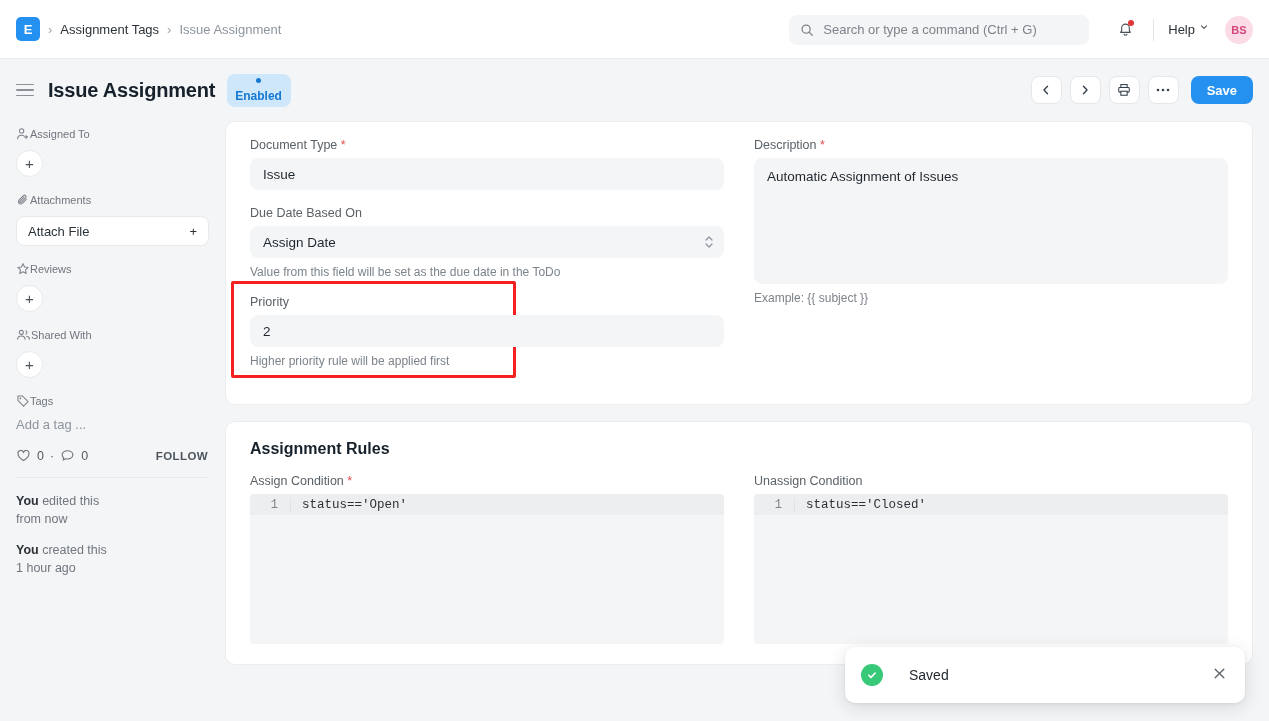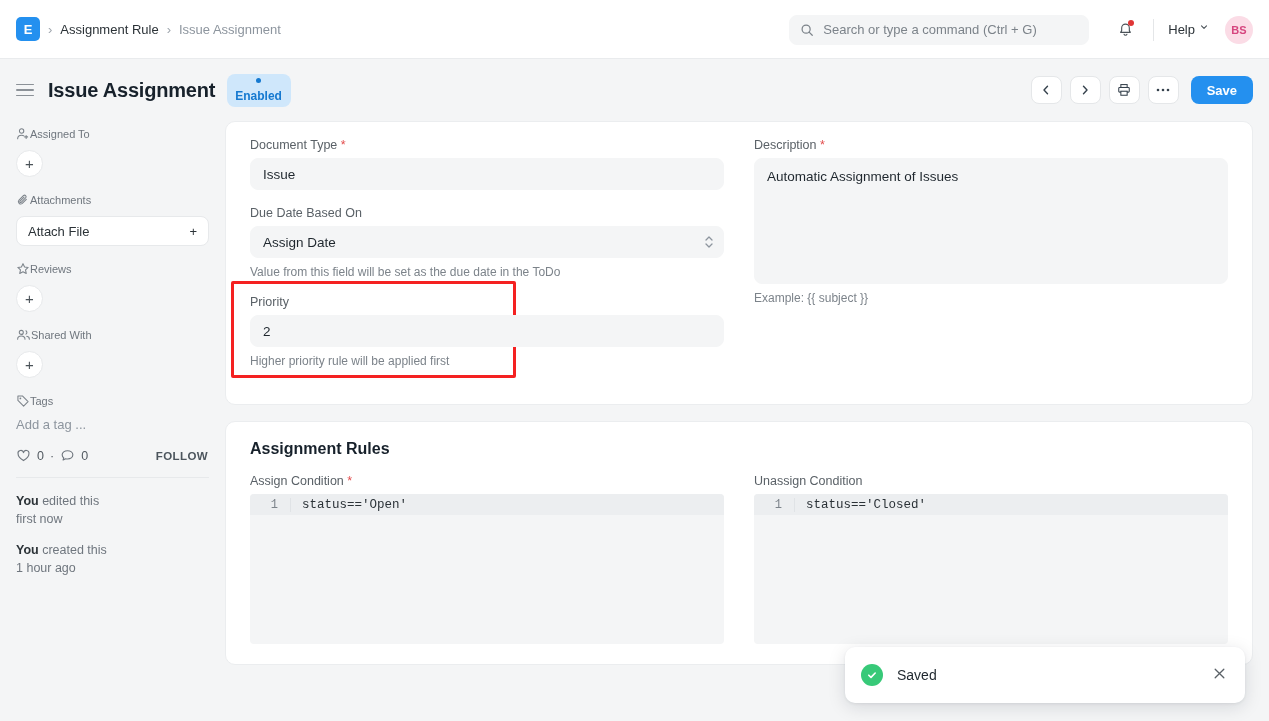--- a/index.html
+++ b/index.html
@@ -239,21 +239,21 @@
   
   .toast {
     position: absolute;
     right: 24px; bottom: 18px;
     width: 400px; height: 56px;
     background: #fff;
     border-radius: 10px;
     box-shadow: 0 4px 18px rgba(17,24,39,.13), 0 1px 3px rgba(17,24,39,.07);
     display: flex; align-items: center;
     padding: 0 18px 0 16px;
-    gap: 14px;
+    gap: 26px;
   }
   .toast .ok {
     width: 22px; height: 22px; border-radius: 50%;
     background: #37c978; color: #fff;
     display: flex; align-items: center; justify-content: center;
     font-size: 12px; flex: none;
   }
   .toast .msg { font-size: 14px; color: #1f272e; flex: 1; }
   .toast .x { color: #5a6167; font-size: 17px; line-height: 1; }
 
@@ -262,21 +262,21 @@
 </head>
 <body>
 
 <div class="stage">
 
   <div class="navbar">
     <div class="brand-logo">
       <span>E</span>
     </div>
     <span class="crumb-sep">›</span>
-    <span class="crumb">Assignment Rule</span>
+    <span class="crumb">Assignment Tags</span>
     <span class="crumb-sep">›</span>
     <span class="crumb muted">Issue Assignment</span>
 
     <div class="nav-right">
       <div class="searchbox">
         <svg width="14" height="14" viewBox="0 0 16 16" fill="none">
           <circle cx="7" cy="7" r="4.6" stroke="#7c838a" stroke-width="1.4"></circle>
           <path d="M10.4 10.4L14 14" stroke="#7c838a" stroke-width="1.4" stroke-linecap="round"></path>
         </svg>
         <span class="ph">Search or type a command (Ctrl + G)</span>
@@ -427,21 +427,21 @@
             <path d="M2.3 7.3c0-2.6 2.5-4.4 5.7-4.4s5.7 1.8 5.7 4.4-2.5 4.4-5.7 4.4c-.7 0-1.4-.1-2-.2l-2.7 1.3.7-2.2c-1-.8-1.7-1.9-1.7-3.3z" stroke="#6f767e" stroke-width="1.2" stroke-linejoin="round"></path>
           </svg>
           <span>0</span>
           <span class="follow">FOLLOW</span>
         </div>
 
         <div class="hr"></div>
 
         <div class="activity">
           <b>You</b><span> edited this</span><br>
-          <span>first now</span>
+          <span>from now</span>
         </div>
         <div class="activity">
           <b>You</b><span> created this</span><br>
           <span>1 hour ago</span>
         </div>
       </div>
     </div>
 
     <div class="main">
 

